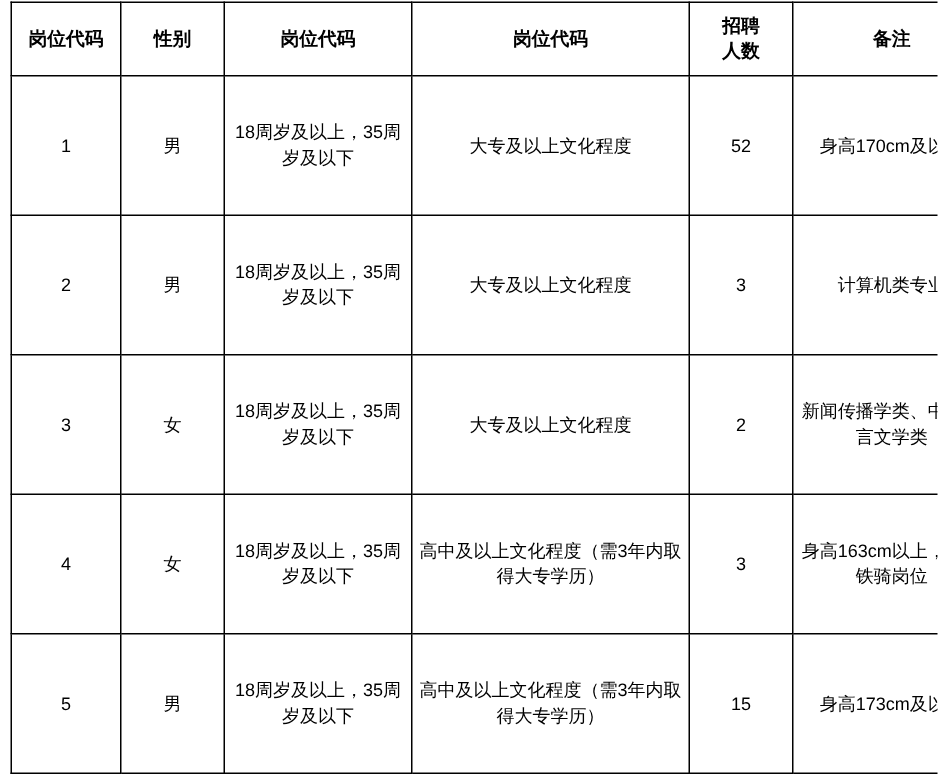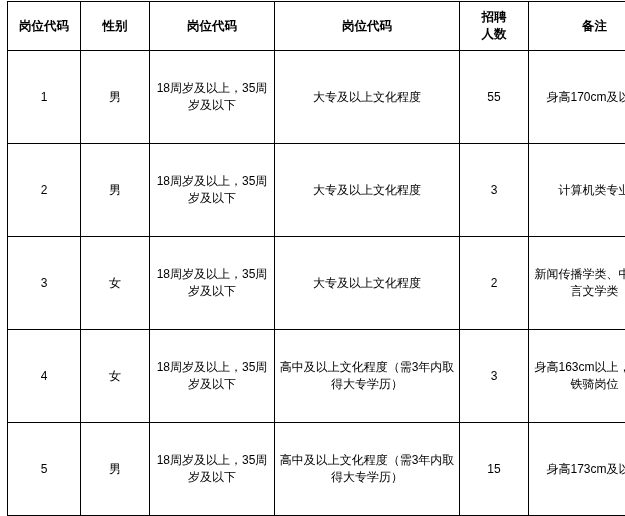--- a/index.html
+++ b/index.html
@@ -72,21 +72,21 @@
         </th>
         <th class="col-note">备注</th>
       </tr>
     </thead>
     <tbody>
       <tr>
         <td class="col-code">1</td>
         <td class="col-gender">男</td>
         <td class="col-age">18周岁及以上，35周岁及以下</td>
         <td class="col-edu">大专及以上文化程度</td>
-        <td class="col-count">55</td>
+        <td class="col-count">52</td>
         <td class="col-note">身高170cm及以上</td>
       </tr>
       <tr>
         <td class="col-code">2</td>
         <td class="col-gender">男</td>
         <td class="col-age">18周岁及以上，35周岁及以下</td>
         <td class="col-edu">大专及以上文化程度</td>
         <td class="col-count">3</td>
         <td class="col-note">计算机类专业</td>
       </tr>

